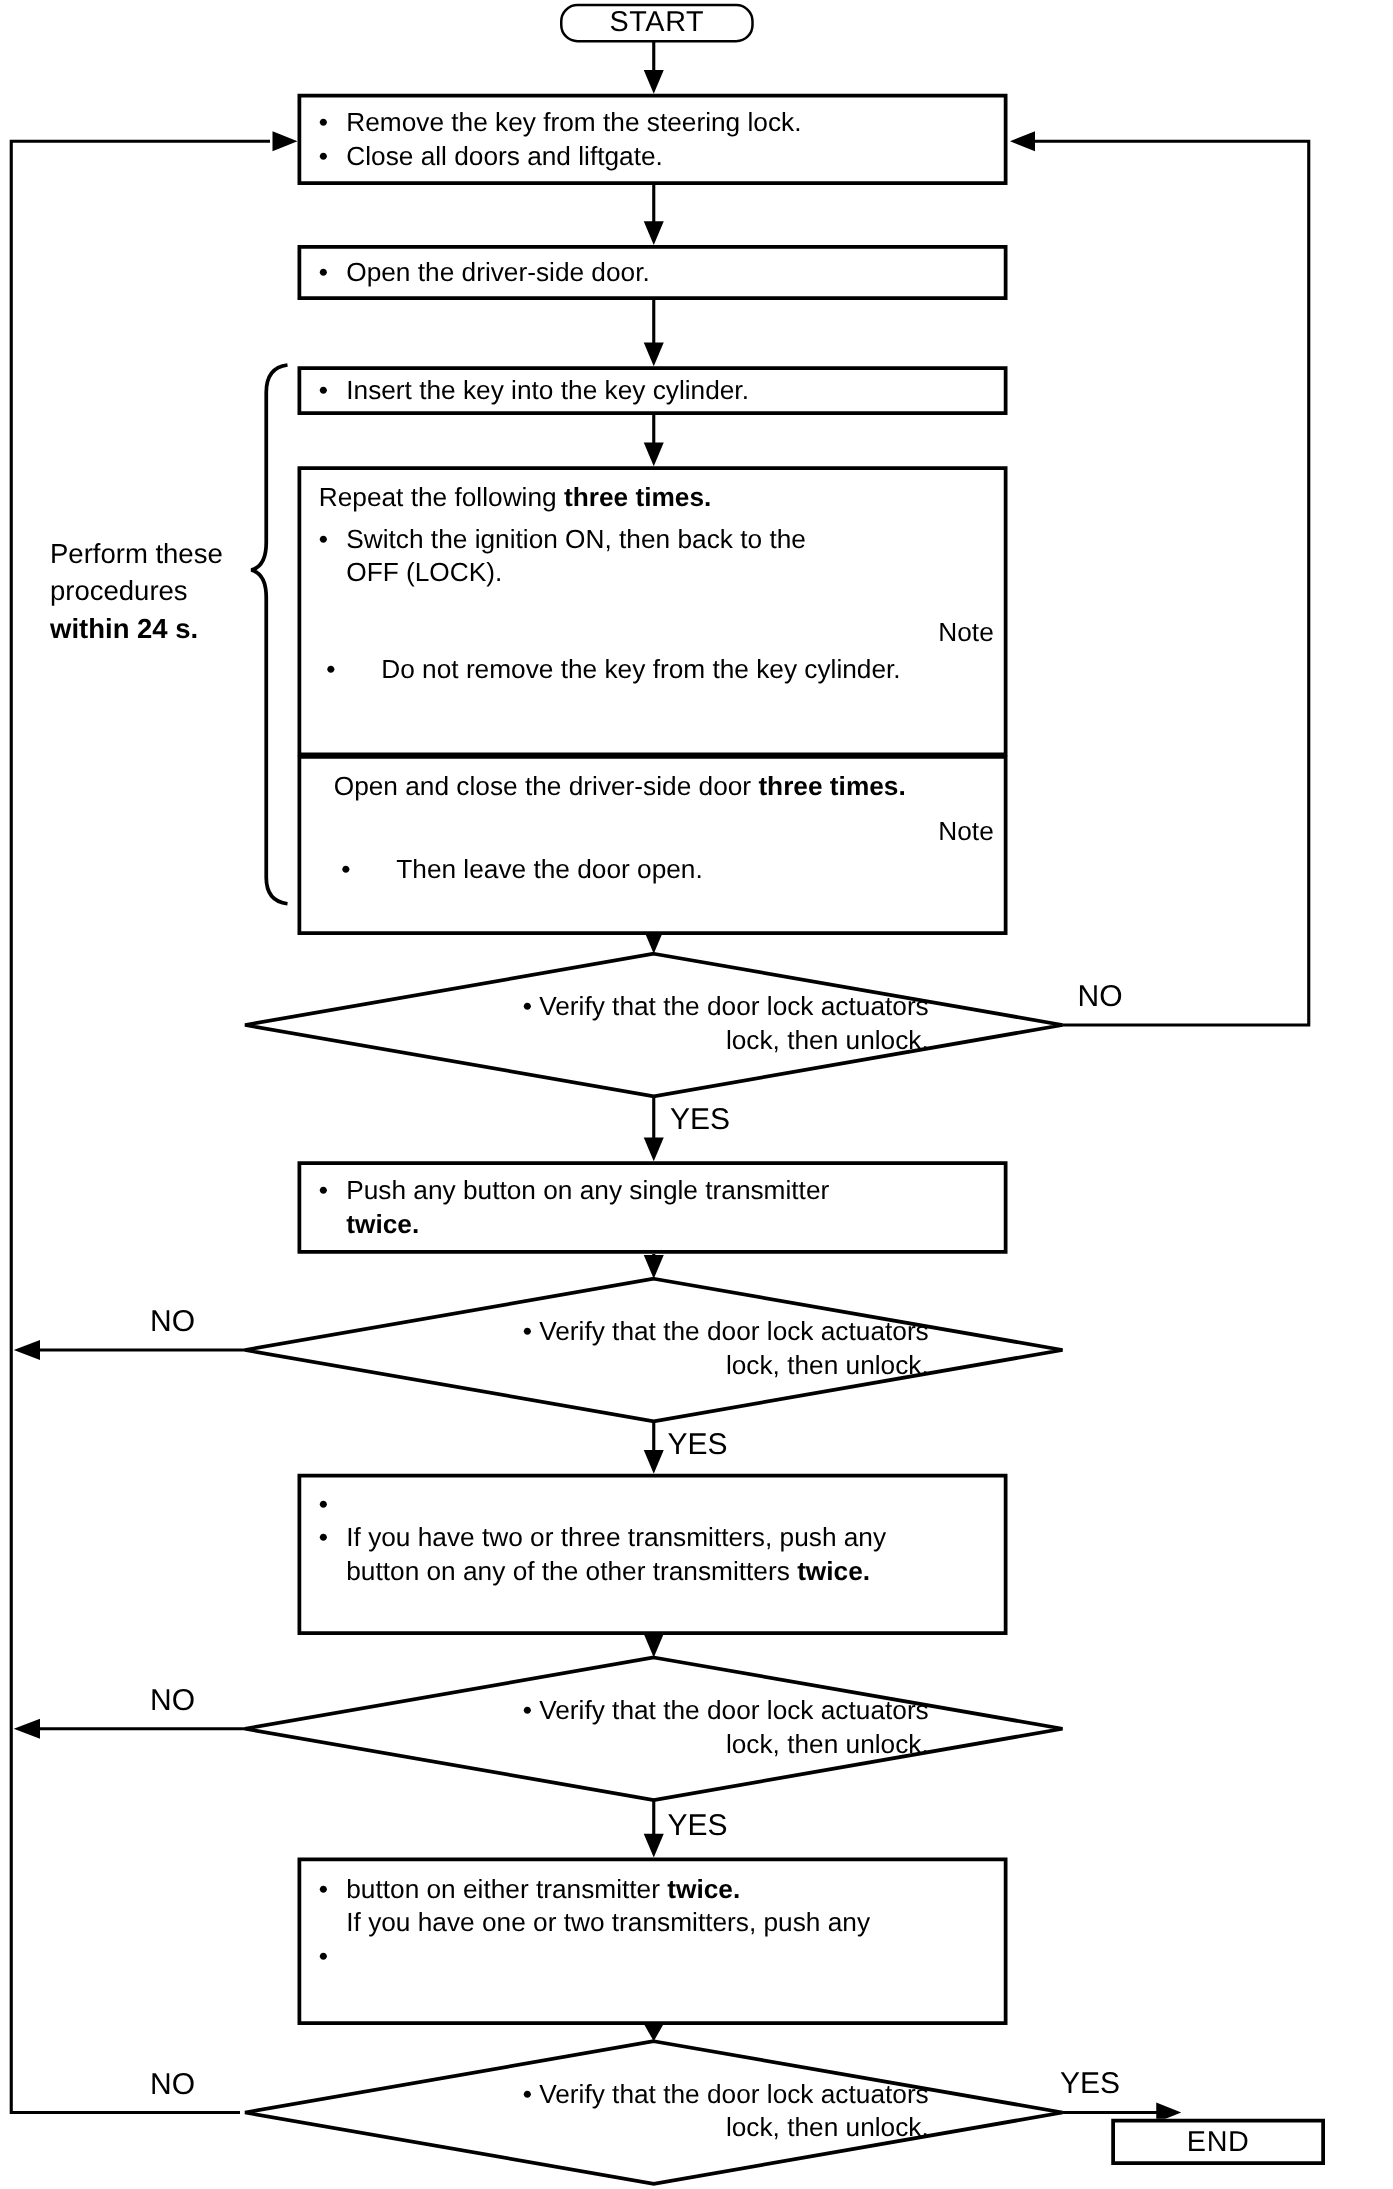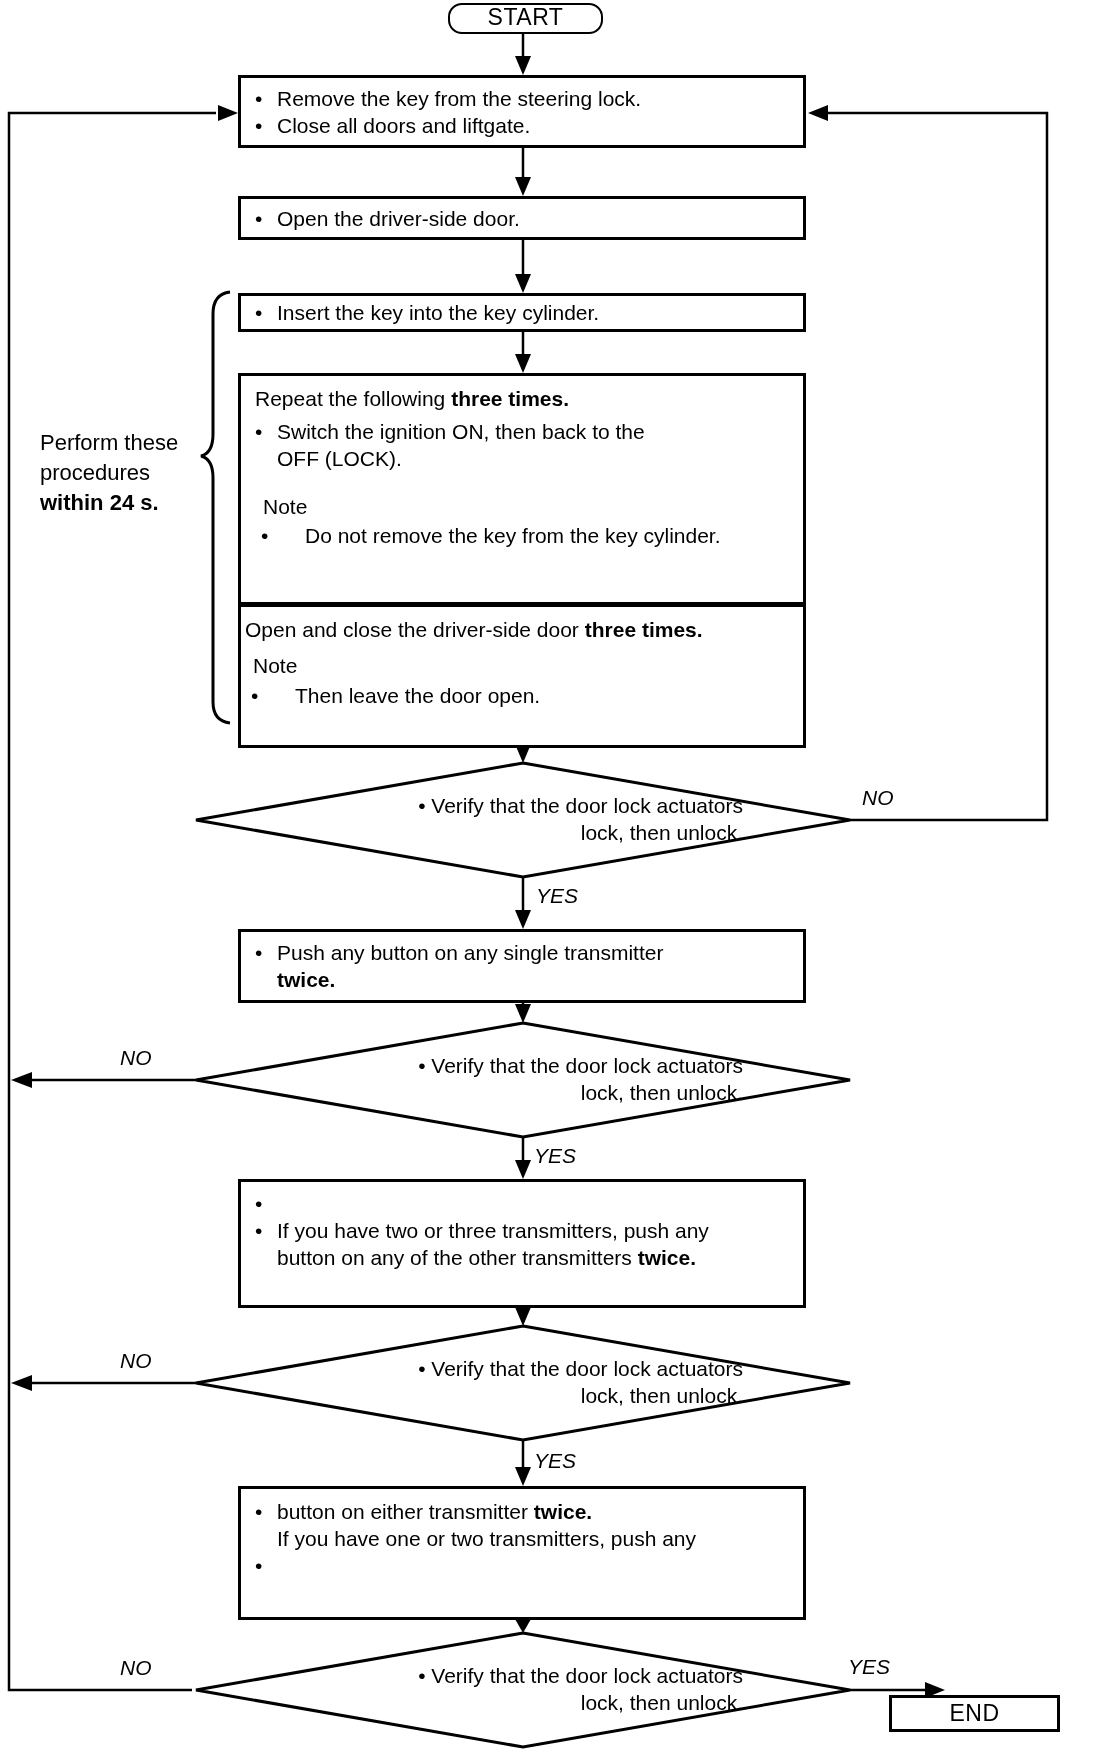--- a/index.html
+++ b/index.html
@@ -19,26 +19,26 @@
   .terminal{
     position:absolute;background:#fff;border:3px solid #000;box-sizing:border-box;
     font-size:23px;text-align:center;z-index:2;letter-spacing:0.5px;
   }
   .bul{display:flex;}
   .dot{flex:none;width:22px;padding-left:2px;}
   .dot.wide{width:44px;padding-left:8px;}
   .ln{display:block;}
   b{font-weight:bold;}
   .hd{padding-left:2px;}
-  .note-lbl{padding-left:10px;}
+  .note-lbl{padding-left:10px;text-align:right;}
   .dtxt{
     position:absolute;left:303px;width:440px;text-align:right;
     font-size:21px;line-height:27px;z-index:2;
   }
-  .lbl{position:absolute;font-size:21px;line-height:24px;z-index:2;font-style:italic;}
+  .lbl{position:absolute;font-size:24px;line-height:24px;z-index:2;}
   .sidenote{position:absolute;left:40px;top:428px;font-size:22px;line-height:30px;z-index:2;}
 </style>
 </head>
 <body>
 
 <div id="canvas">
 
   <svg width="1114" height="1751">
     <g>
 
@@ -149,21 +149,21 @@
       <span>Do not remove the key from the key cylinder.</span>
     </div>
   </div>
 
   <div class="sidenote">
     <span class="ln">Perform these</span>
     <span class="ln">procedures</span>
     <b class="ln">within 24 s.</b>
   </div>
 
-  <div class="box" style="left:238px;top:604px;width:568px;height:144px;padding:9px 8px 0 2px;">
+  <div class="box" style="left:238px;top:604px;width:568px;height:144px;padding:9px 8px 0 24px;">
     <div class="hd"><span>Open and close the driver-side door </span><b>three times.</b></div>
     <div class="note-lbl" style="margin-top:9px;">Note</div>
     <div class="bul" style="margin-top:3px;">
       <span class="dot wide">•</span>
       <span>Then leave the door open.</span>
     </div>
   </div>
 
   <div class="dtxt" style="top:792px;">
     <div><span>• </span><span>Verify that the door lock actuators</span></div>

